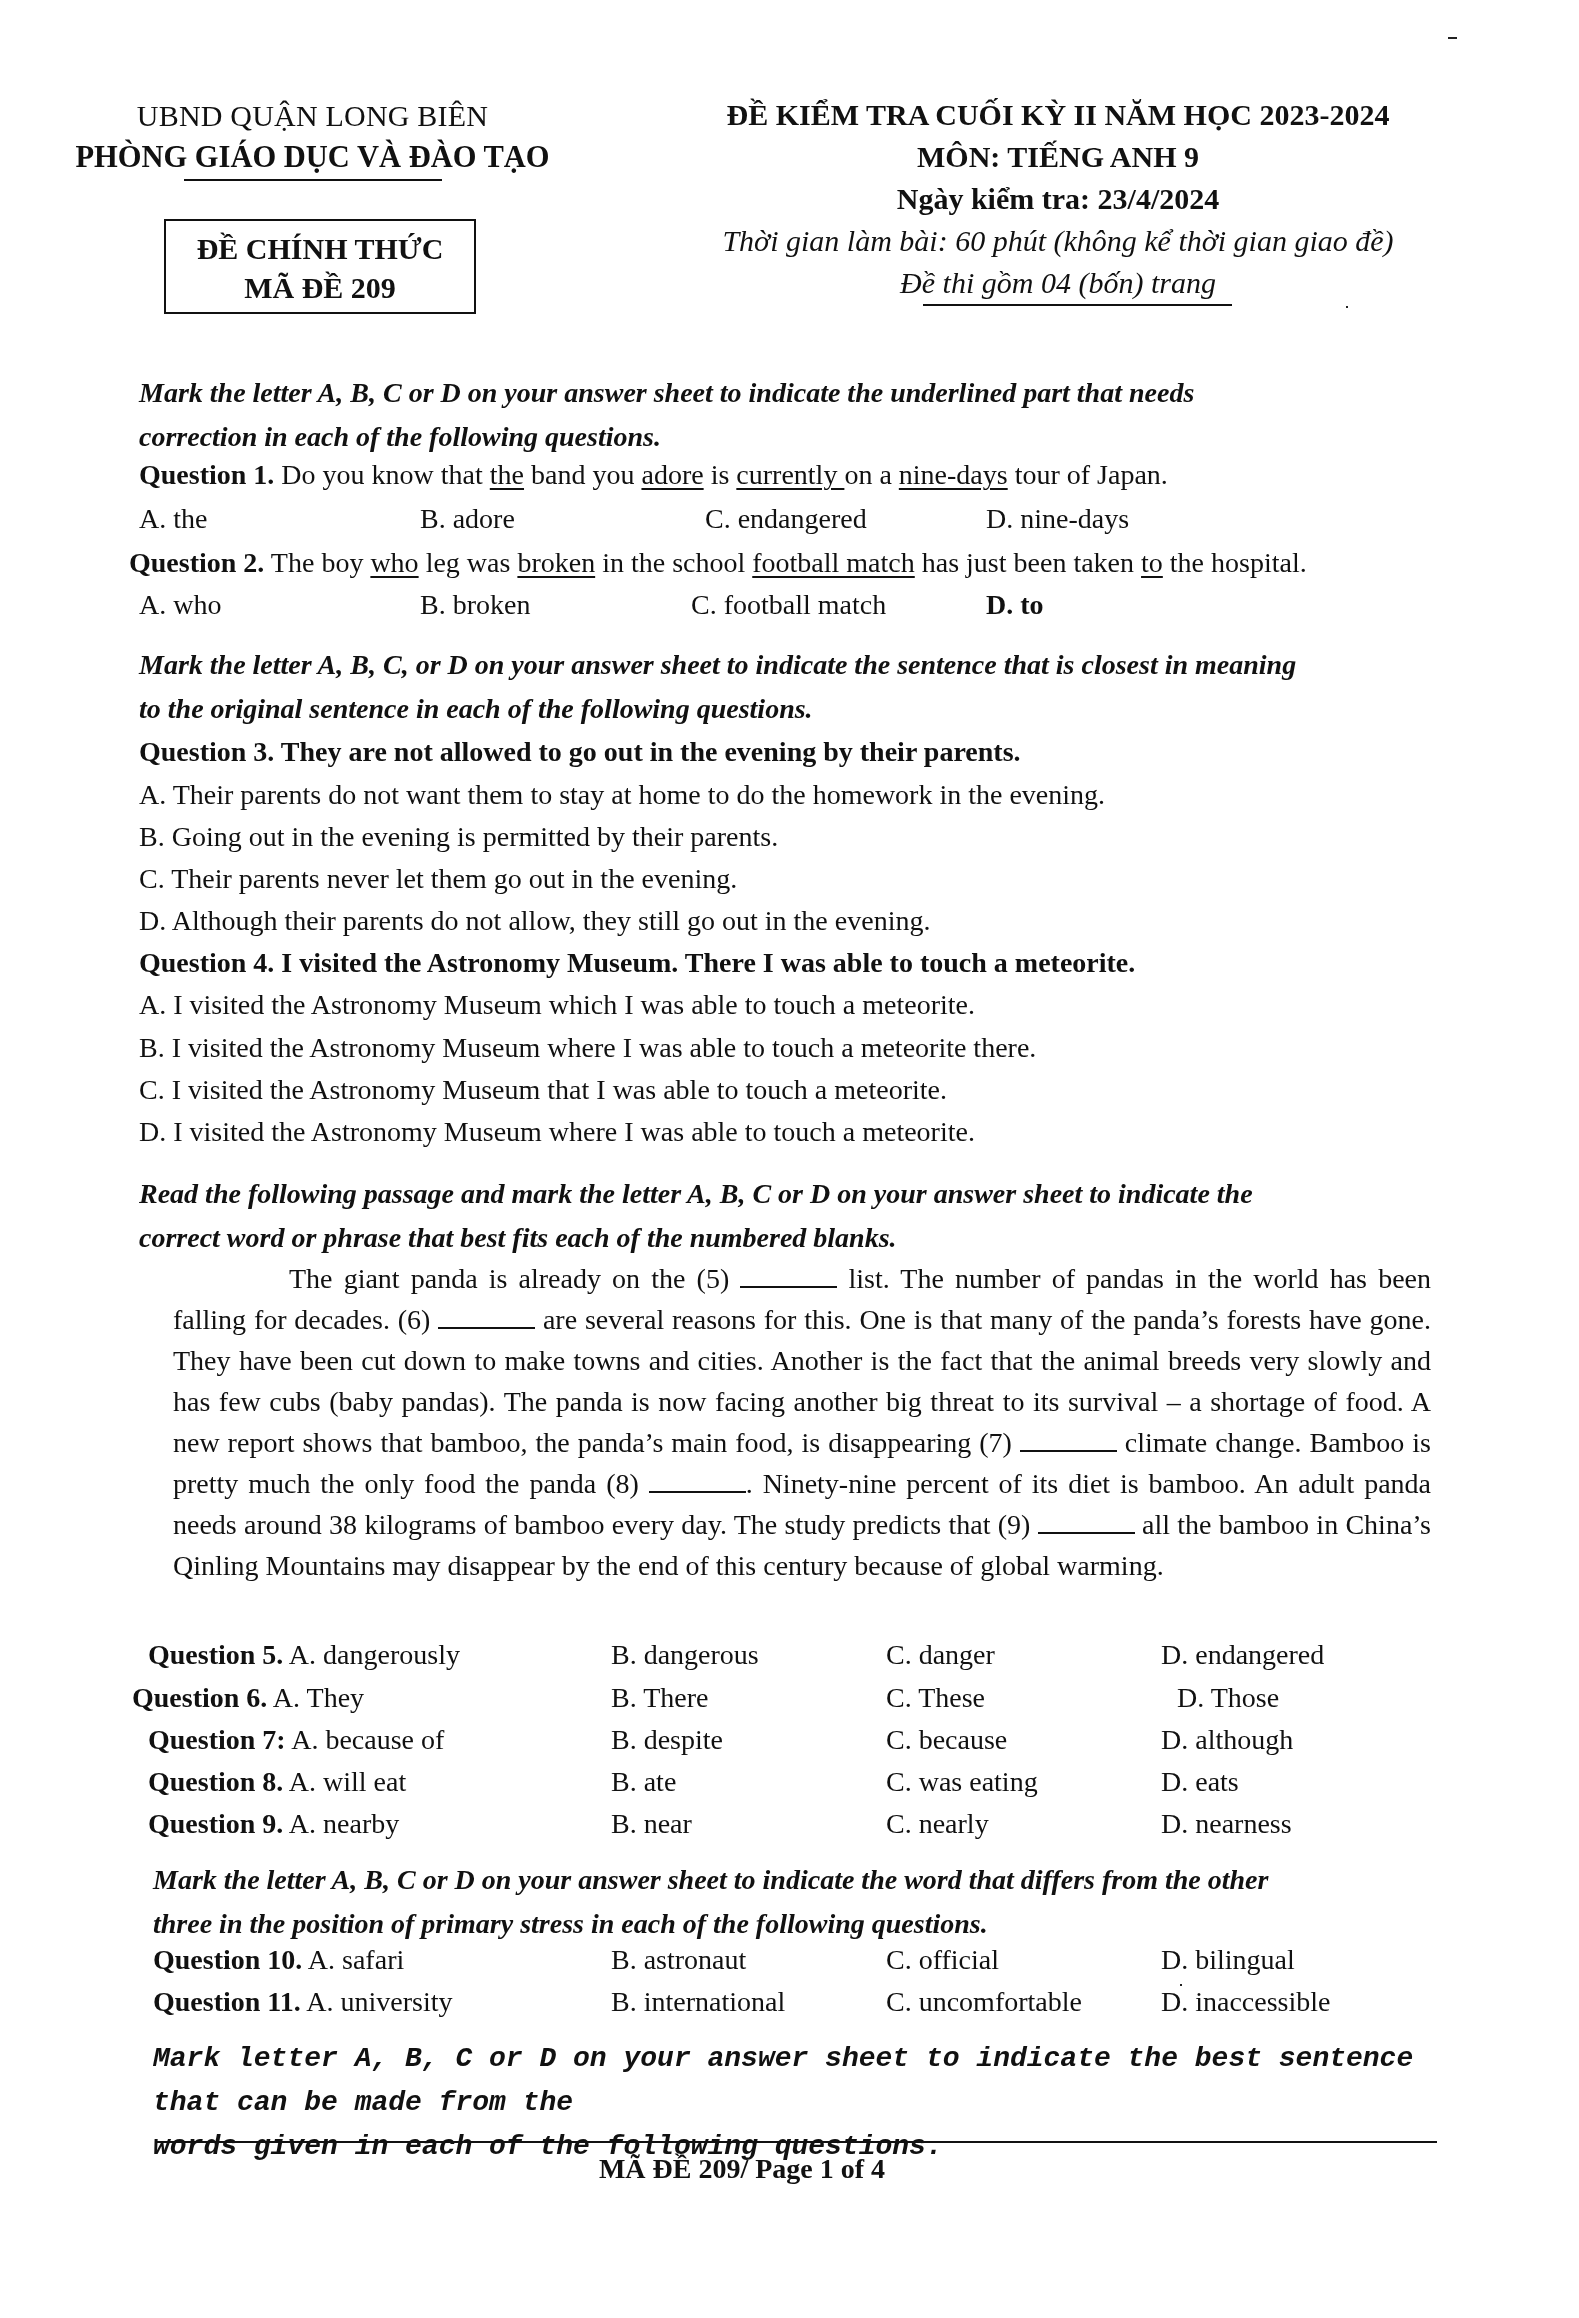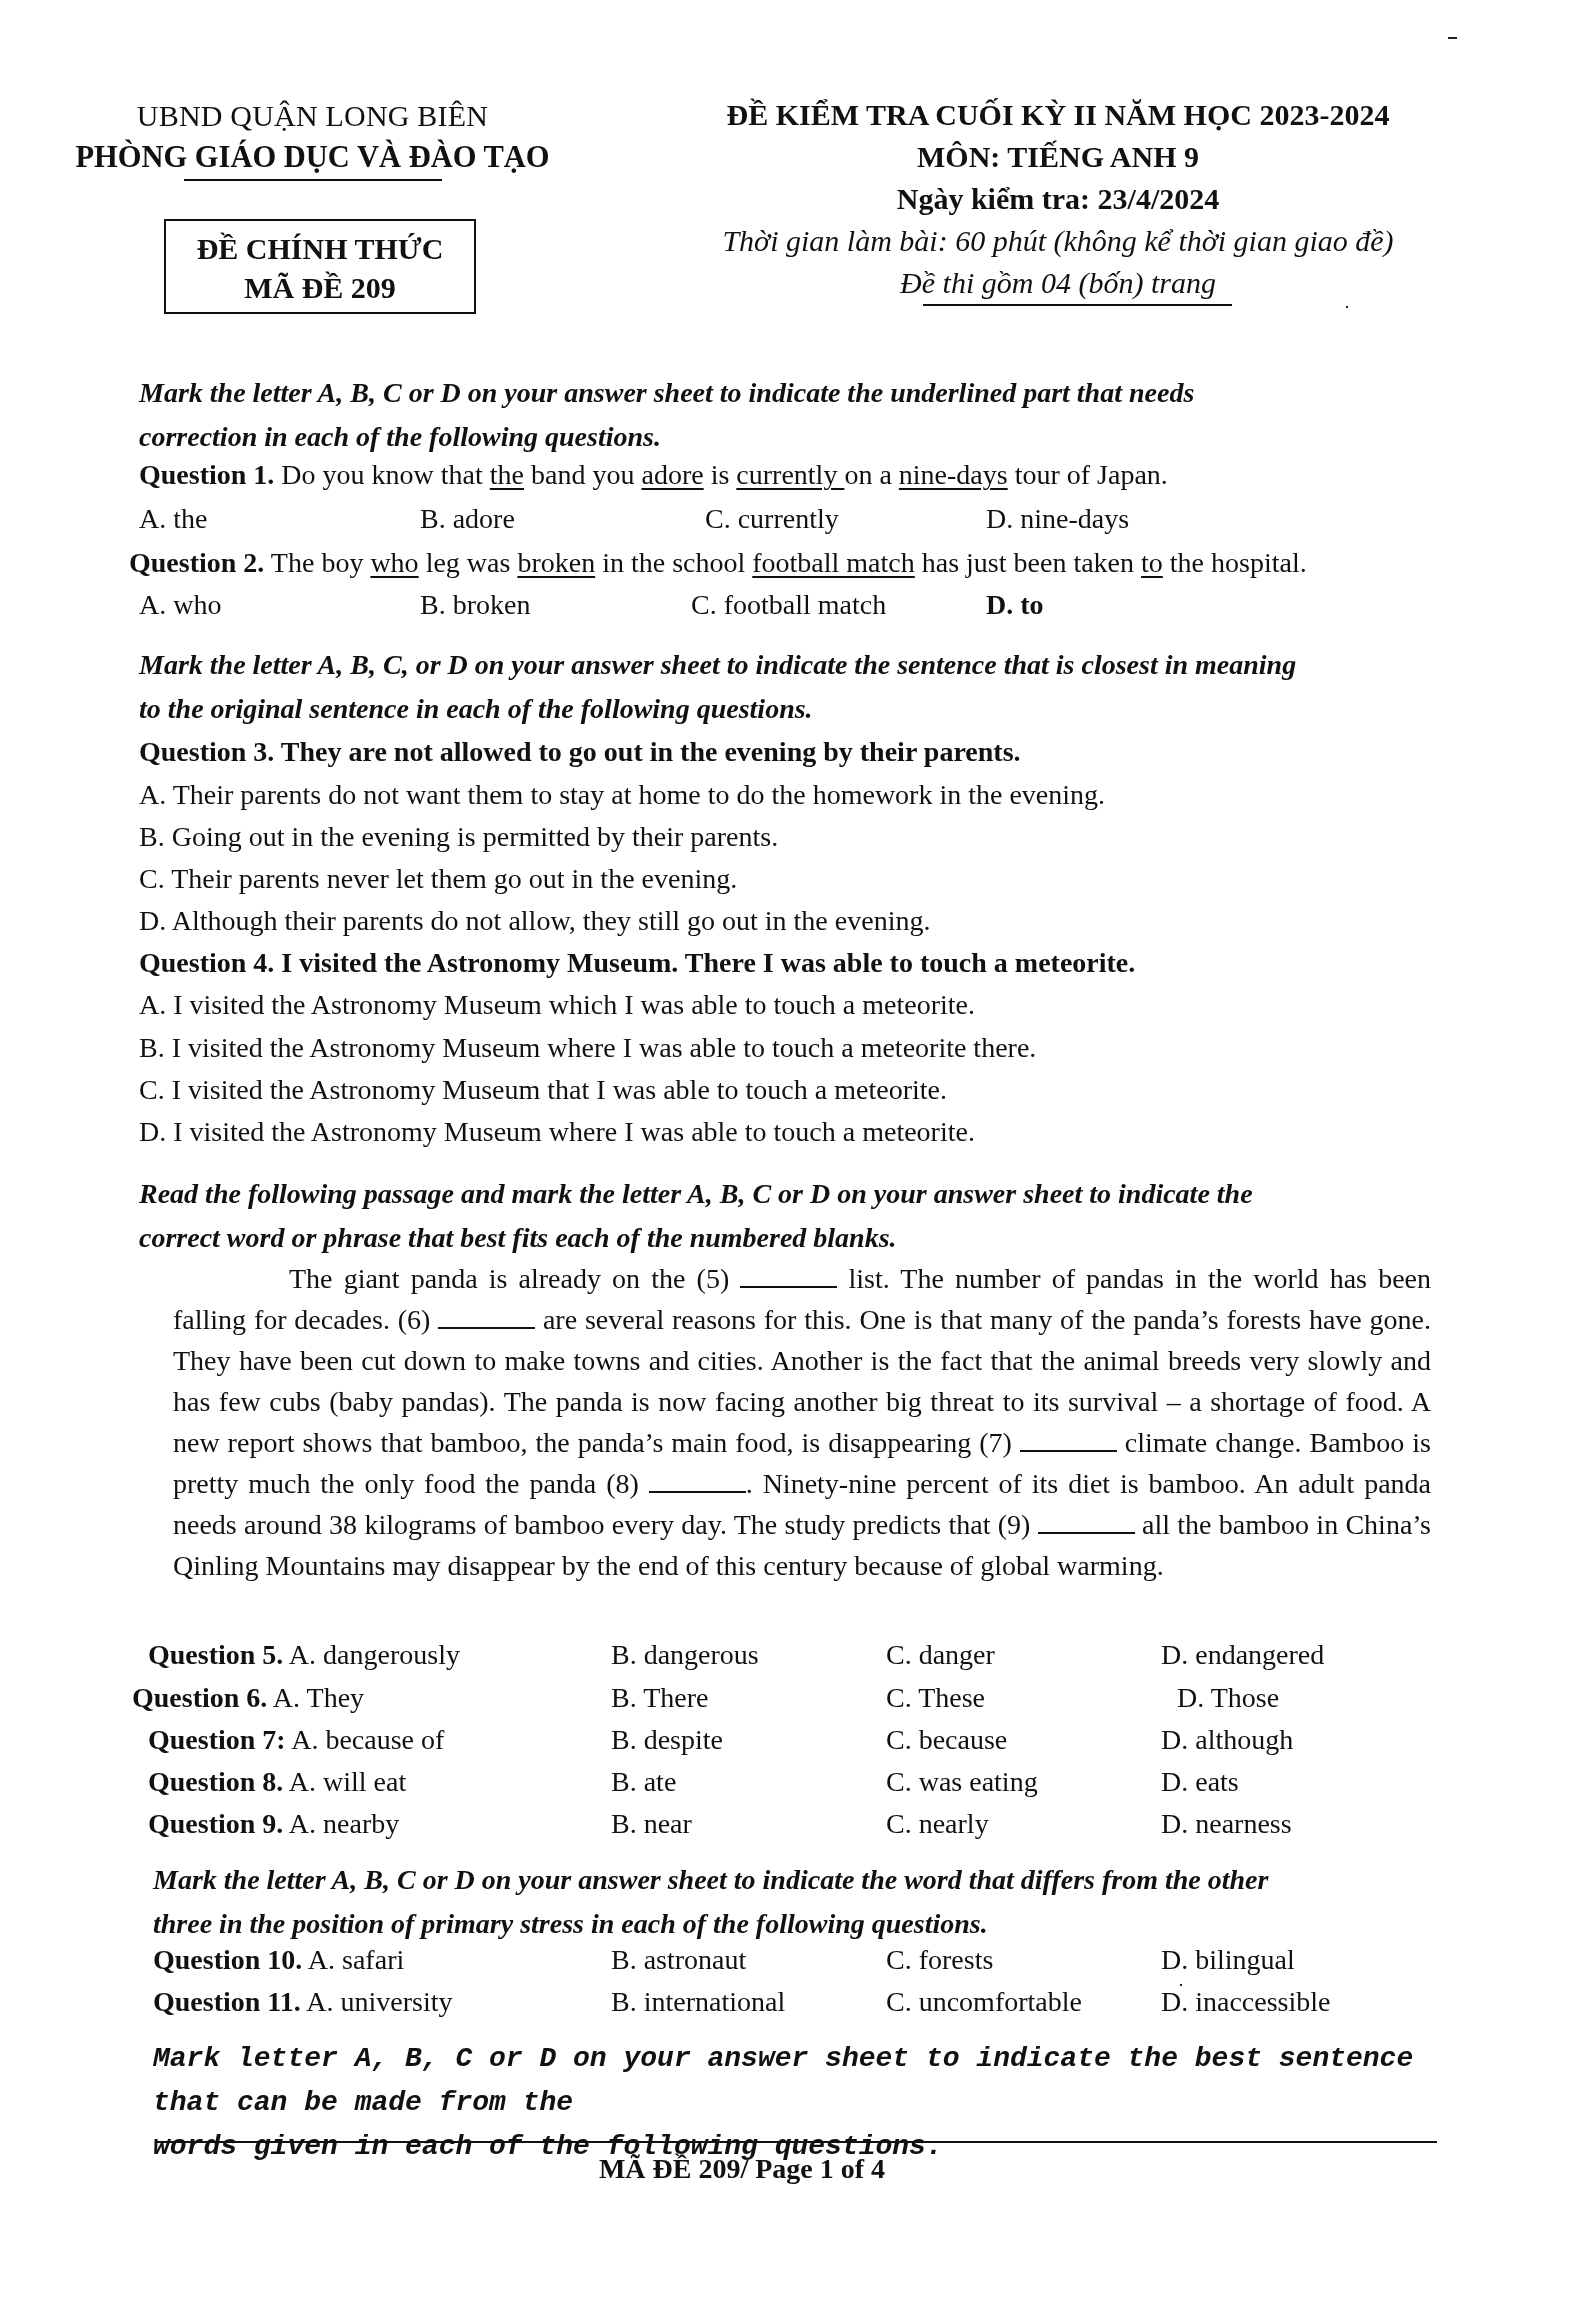--- a/index.html
+++ b/index.html
@@ -61,21 +61,21 @@
   <div class="instr" style="top:371px;">
     <div>Mark the letter A, B, C or D on your answer sheet to indicate the underlined part that needs</div>
     <div>correction in each of the following questions.</div>
   </div>
 
   <div class="line" style="left:139px; top:457px;">
     <span class="qb">Question 1.</span><span> Do you know that </span><u>the</u><span> band you </span><u>adore</u><span> is </span><u>currently </u><span>on a </span><u>nine-days</u><span> tour of Japan.</span>
   </div>
   <div class="opt" style="left:139px; top:501px;">A. the</div>
   <div class="opt" style="left:420px; top:501px;">B. adore</div>
-  <div class="opt" style="left:705px; top:501px;">C. currently</div>
+  <div class="opt" style="left:705px; top:501px;">C. endangered</div>
   <div class="opt" style="left:986px; top:501px;">D. nine-days</div>
 
   <div class="line" style="left:129px; top:545px;">
     <span class="qb">Question 2.</span><span> The boy </span><u>who</u><span> leg was </span><u>broken</u><span> in the school </span><u>football match</u><span> has just been taken </span><u>to</u><span> the hospital.</span>
   </div>
   <div class="opt" style="left:139px; top:587px;">A. who</div>
   <div class="opt" style="left:420px; top:587px;">B. broken</div>
   <div class="opt" style="left:691px; top:587px;">C. football match</div>
   <div class="opt" style="left:986px; top:587px;font-weight:bold;">D. to</div>
 
@@ -133,21 +133,21 @@
   </div>
 
   <div class="instr" style="top:1858px; left:153px;">
     <div>Mark the letter A, B, C or D on your answer sheet to indicate the word that differs from  the other</div>
     <div>three in the position of primary stress in each of the following questions.</div>
   </div>
 
   <div>
     <div class="opt" style="left:153px; top:1942px;"><span class="qb">Question 10.</span> <span>A. safari</span></div>
     <div class="opt" style="left:611px; top:1942px;">B. astronaut</div>
-    <div class="opt" style="left:886px; top:1942px;">C. forests</div>
+    <div class="opt" style="left:886px; top:1942px;">C. official</div>
     <div class="opt" style="left:1161px; top:1942px;">D. bilingual</div>
 
     <div class="opt" style="left:153px; top:1984px;"><span class="qb">Question 11.</span> <span>A. university</span></div>
     <div class="opt" style="left:611px; top:1984px;">B. international</div>
     <div class="opt" style="left:886px; top:1984px;">C. uncomfortable</div>
     <div class="opt" style="left:1161px; top:1984px;">D. inaccessible</div>
   </div>
 
   <div class="instr" style="top:2037px; left:153px;font-family:Liberation Mono, monospace;">
     <div>Mark letter A, B, C or D on your answer sheet to indicate the best sentence that can be made from the</div>

